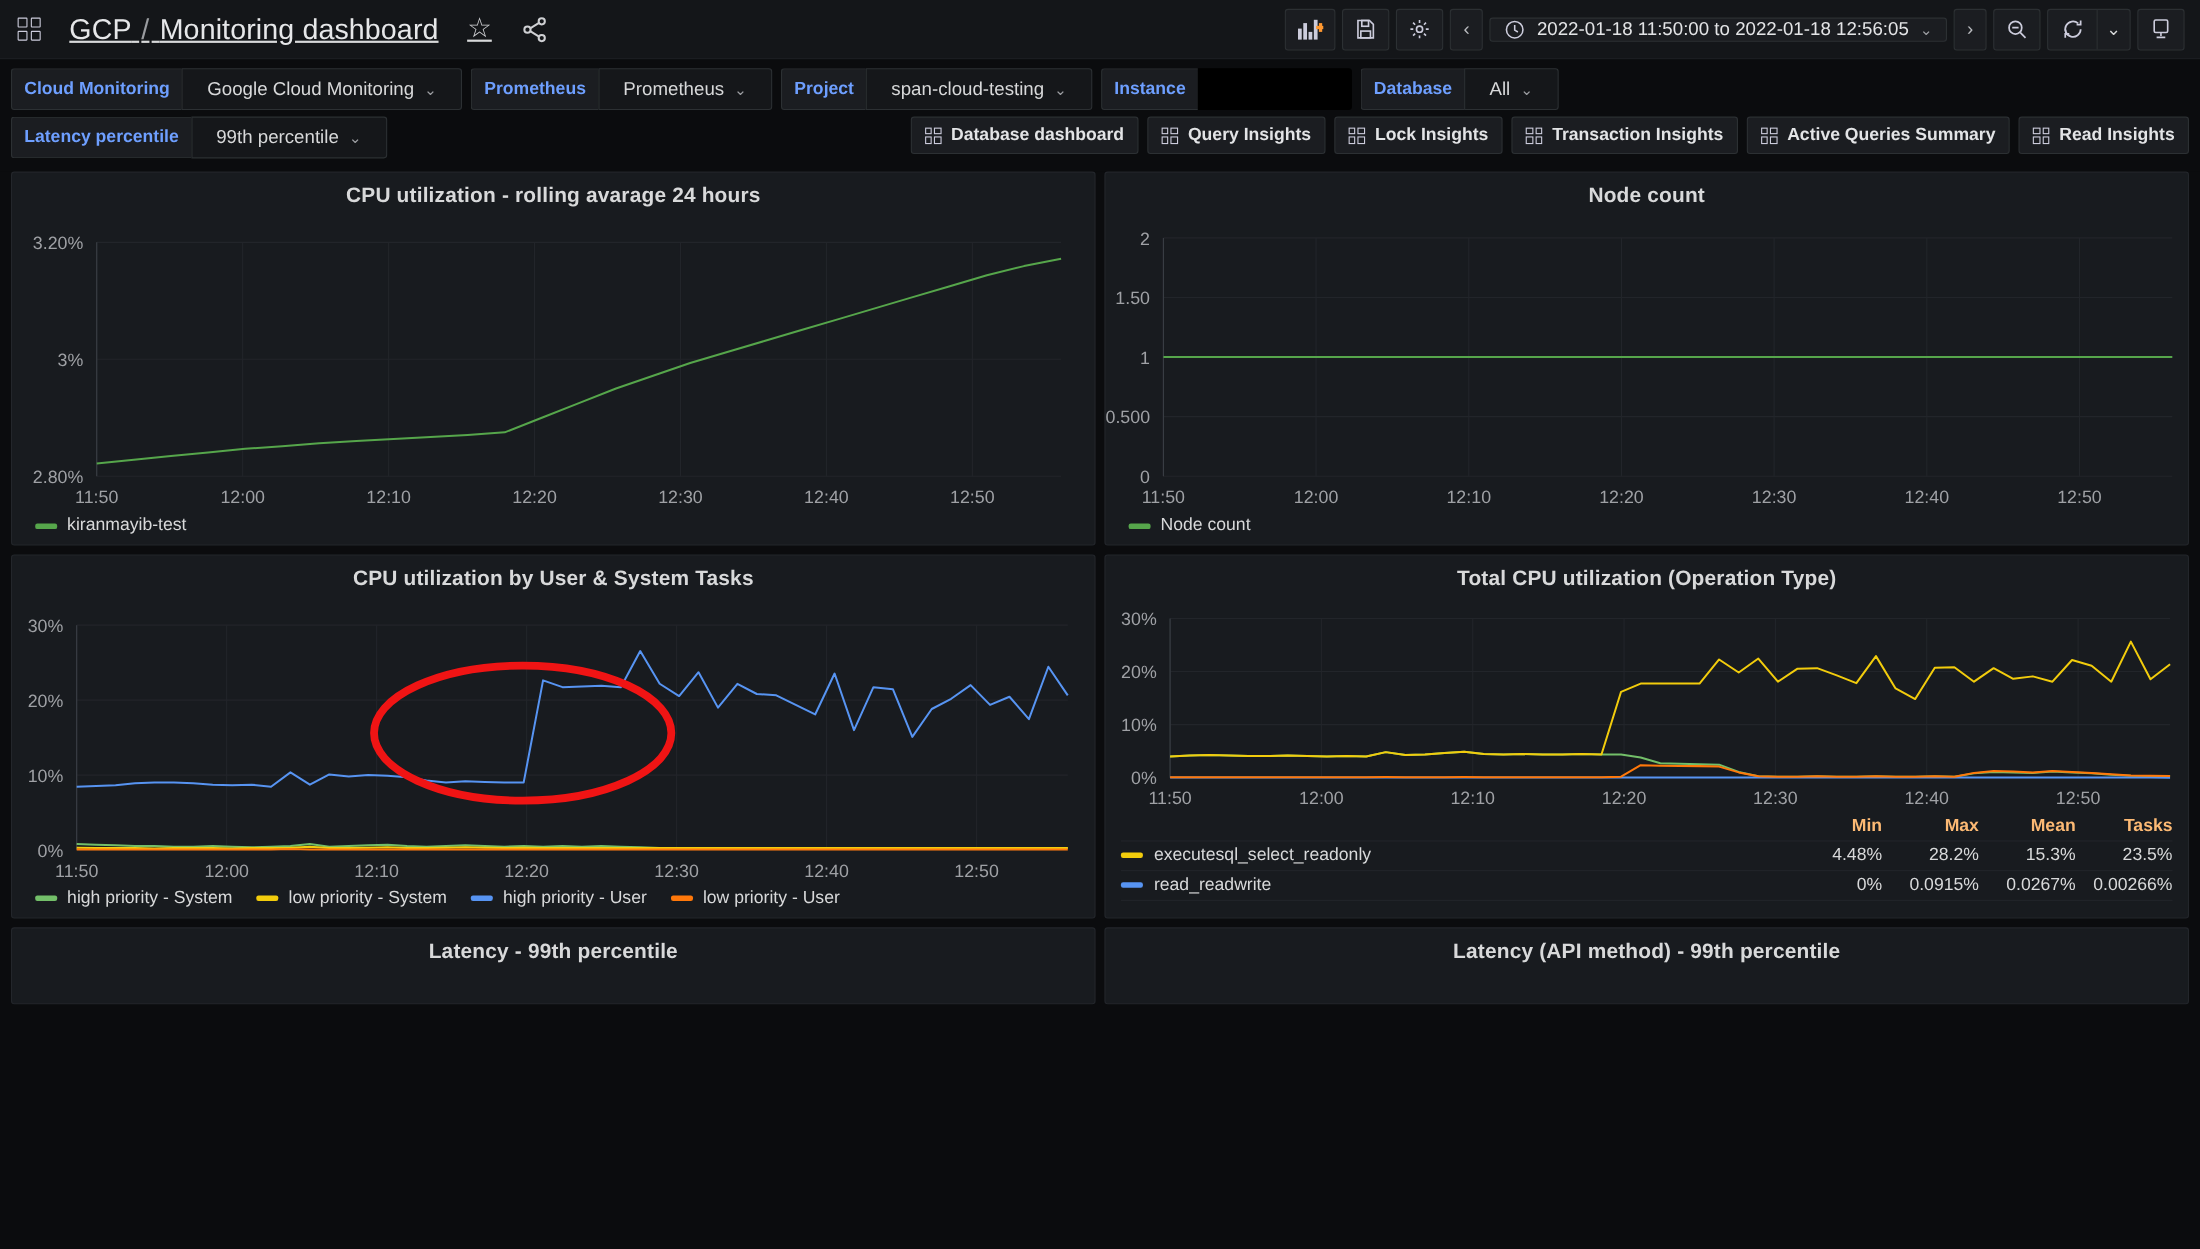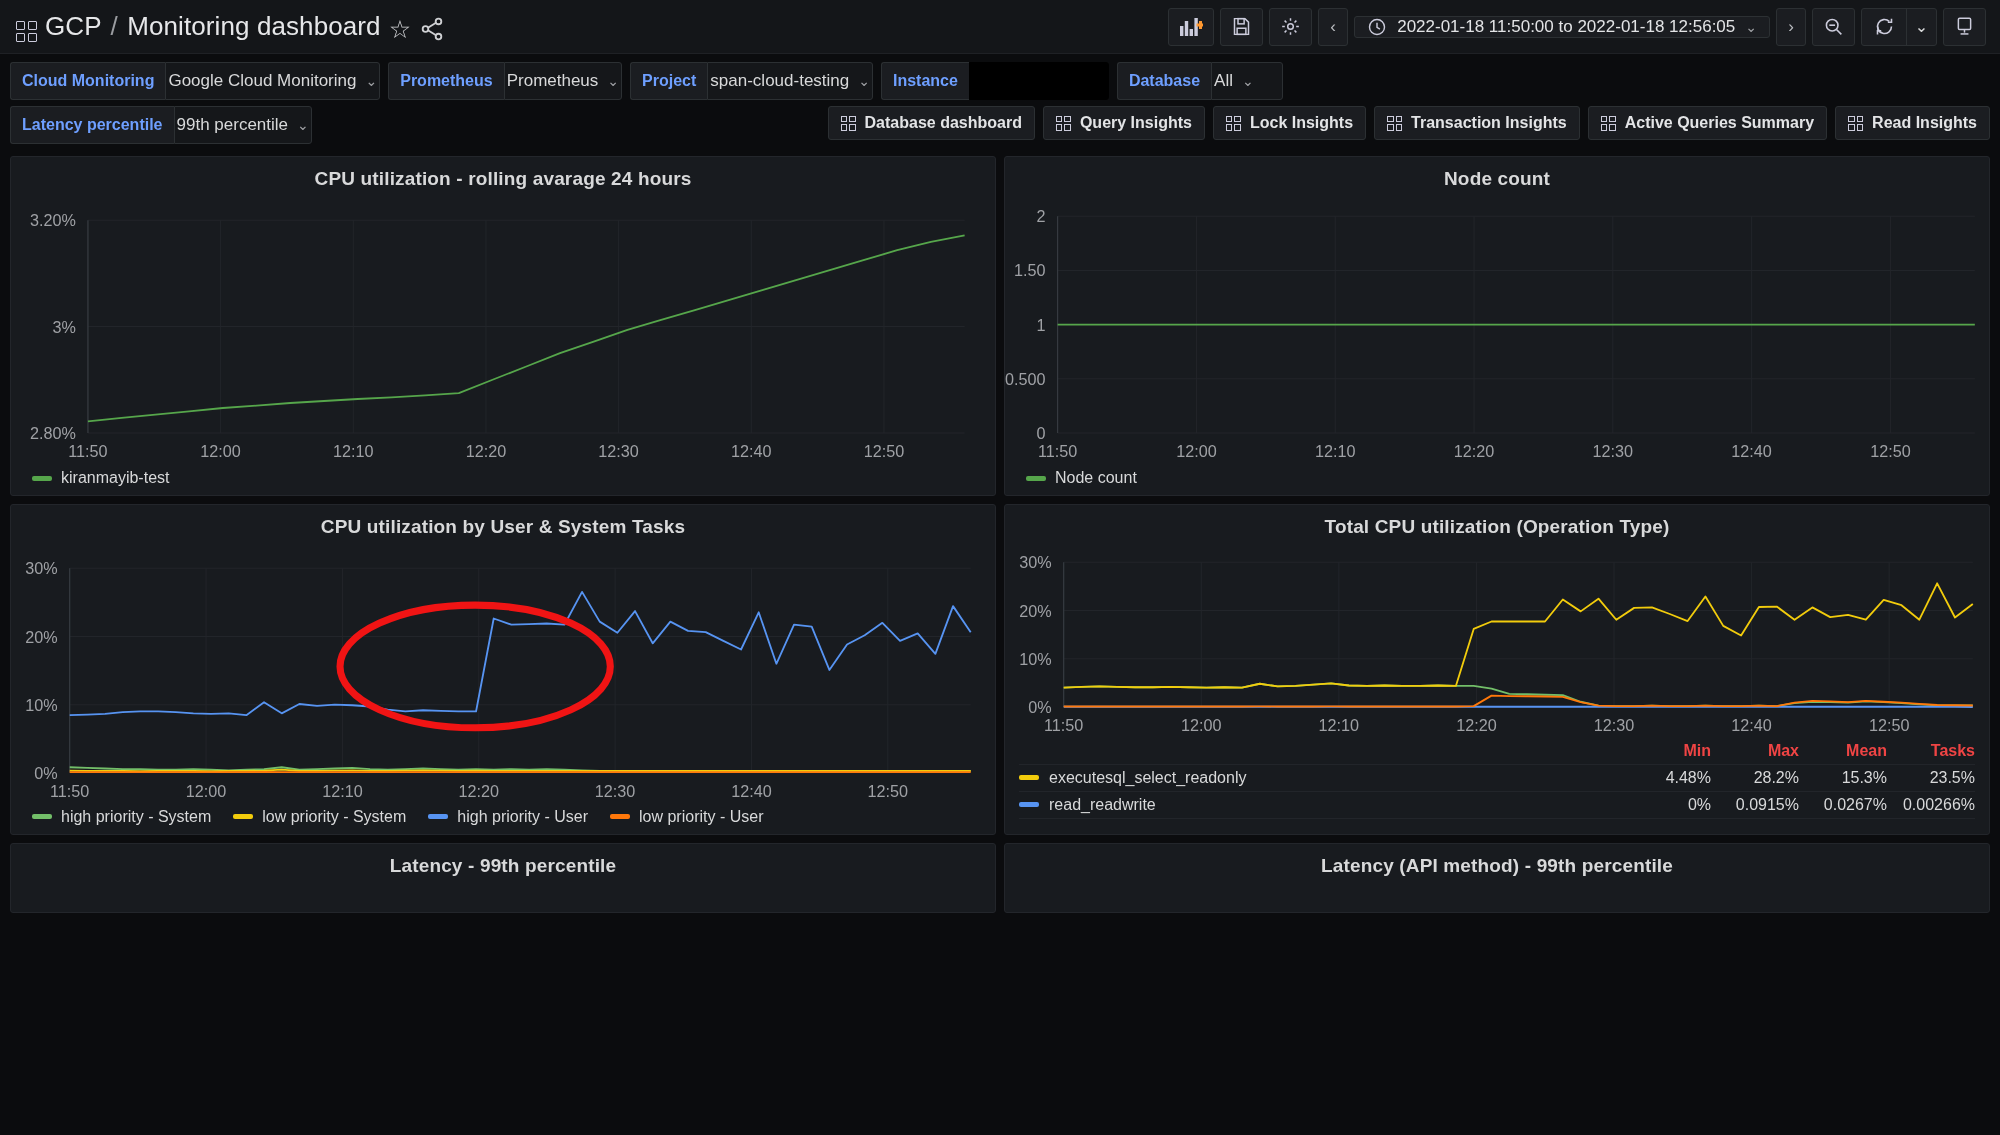--- a/index.html
+++ b/index.html
@@ -12,21 +12,21 @@
   }
 
   
   .topnav {
     height: 54px;
     display: flex; align-items: center;
     padding: 0 14px 0 16px;
     background: #141619;
     border-bottom: 1px solid #1f2125;
   }
-  .nav-left { display: flex; align-items: flex-end; gap: 8px; }
+  .nav-left { display: flex; align-items: center; gap: 26px; text-decoration: underline; }
   .grid-glyph {
     width: 21px; height: 21px;
     display: grid; grid-template-columns: 1fr 1fr; grid-template-rows: 1fr 1fr;
     gap: 3px; flex: 0 0 auto;
   }
   .grid-glyph i {
     display: block; border: 1.8px solid #ccccdc; border-radius: 1px;
   }
   .crumb {
     font-size: 26px; color: #e6e7e9; white-space: nowrap;
@@ -103,21 +103,21 @@
     padding: 0 11px;
     font-size: 16px; font-weight: bold;
     color: #6e9fff;
     white-space: nowrap;
   }
   .varvalue {
     background: #15171a;
     border: 1px solid #2c3033;
     border-radius: 0 3px 3px 0;
     display: flex; align-items: center; gap: 9px;
-    padding: 0 2px;
+    padding: 0 22px;
     font-size: 17px; color: #d8d9da;
     white-space: nowrap;
     cursor: pointer;
     min-width: 72px;
   }
   .varvalue.redacted {
     background: #000000;
     border-color: #000000;
     min-width: 140px;
   }
@@ -181,21 +181,21 @@
   .legend-table { padding: 0 14px 6px 14px; }
   .lt-row {
     display: flex; align-items: center;
     height: 27px;
     border-bottom: 1px solid #22252a;
     font-size: 16px;
   }
   .lt-head { border-bottom: 1px solid #22252a; color: #6e9fff; font-weight: bold; }
   .lt-name { flex: 1 1 auto; display: flex; align-items: center; gap: 10px; color: #d8d9da; }
   .lt-cell { width: 88px; text-align: right; color: #d8d9da; }
-  .lt-head .lt-cell { color: #ef4444; }
+  .lt-head .lt-cell { color: #fdba74; }
 
   .tick { font-size: 16px; fill: #9fa1a5; font-family: "Liberation Sans", sans-serif; }
   .ytick { text-anchor: end; }
   .xtick { text-anchor: middle; }
   .gl { stroke: #22252a; stroke-width: 1; }
   .axl { stroke: #3a3f45; stroke-width: 1; }
 
   .annot-circle { fill: none; stroke: #f01414; stroke-width: 7; }
 </style>
 </head>

